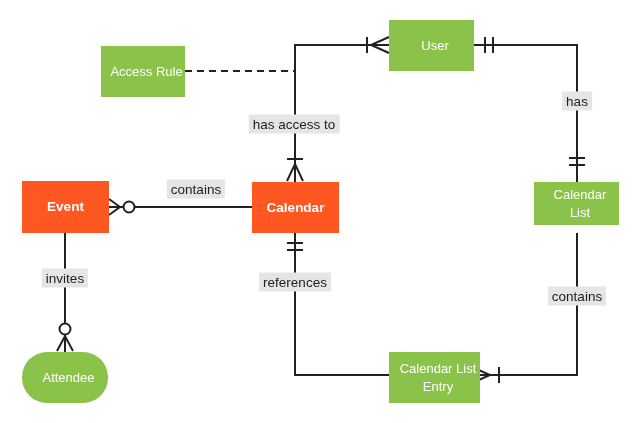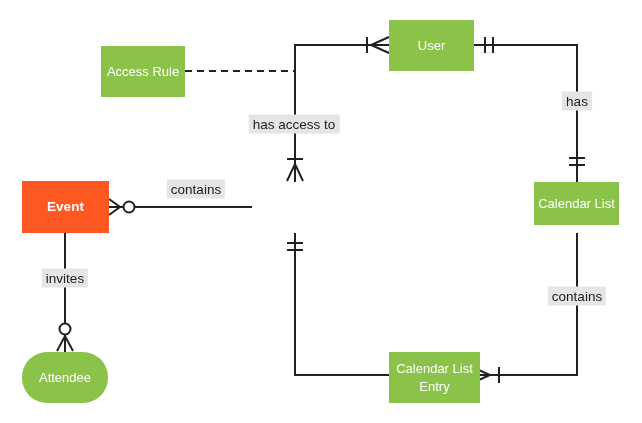--- a/index.html
+++ b/index.html
@@ -20,21 +20,21 @@
     display: flex;
     align-items: center;
     justify-content: center;
     text-align: center;
     color: #fff;
     font-size: 13px;
     line-height: 18px;
     padding: 2px;
     box-sizing: border-box;
   }
-  .entity.green  { background: var(--entity-green, #8bc34a); }
+  .entity.green  { background: var(--entity-green, #8bc34a); padding-left: 9px; }
   .entity.orange { background: var(--entity-orange, #ff5722); font-weight: bold; font-size: 13.5px; text-align: right; }
   .rel-label {
     position: absolute;
     transform: translate(-50%, -50%);
     background: #e5e5e5;
     padding: 2px 4px;
     font-size: 13.5px;
     color: var(--label, #212121);
     white-space: nowrap;
   }
@@ -96,20 +96,23 @@
   </div>
 
   <div class="entity green" style="left:389px; top:20px;  width:85px; height:51px;">
     <span>User</span>
   </div>
 
   <div class="entity orange" style="left:22px;  top:181px; width:87px; height:52px;">
     <span>Event</span>
   </div>
 
+  <div class="entity orange" style="left:252px; top:182px; width:87px; height:51px;">
+    <span>Calendar</span>
+  </div>
 
   <div class="entity green" style="left:534px; top:182px; width:85px; height:43px;">
     <span>Calendar List</span>
   </div>
 
   <div class="entity green" style="left:22px;  top:352px; width:86px; height:51px;border-radius:25px;">
     <span>Attendee</span>
   </div>
 
   <div class="entity green" style="left:389px; top:352px; width:91px; height:51px;">
@@ -117,16 +120,17 @@
   </div>
 
   <div class="rel-label" style="left:294px; top:124px;">has access to</div>
 
   <div class="rel-label" style="left:577px; top:101px;">has</div>
 
   <div class="rel-label" style="left:196px; top:189px;">contains</div>
 
   <div class="rel-label" style="left:65px; top:278px;">invites</div>
 
+  <div class="rel-label" style="left:295px; top:282px;">references</div>
 
   <div class="rel-label" style="left:577px; top:296px;">contains</div>
 
 </div>
 
 </body></html>

